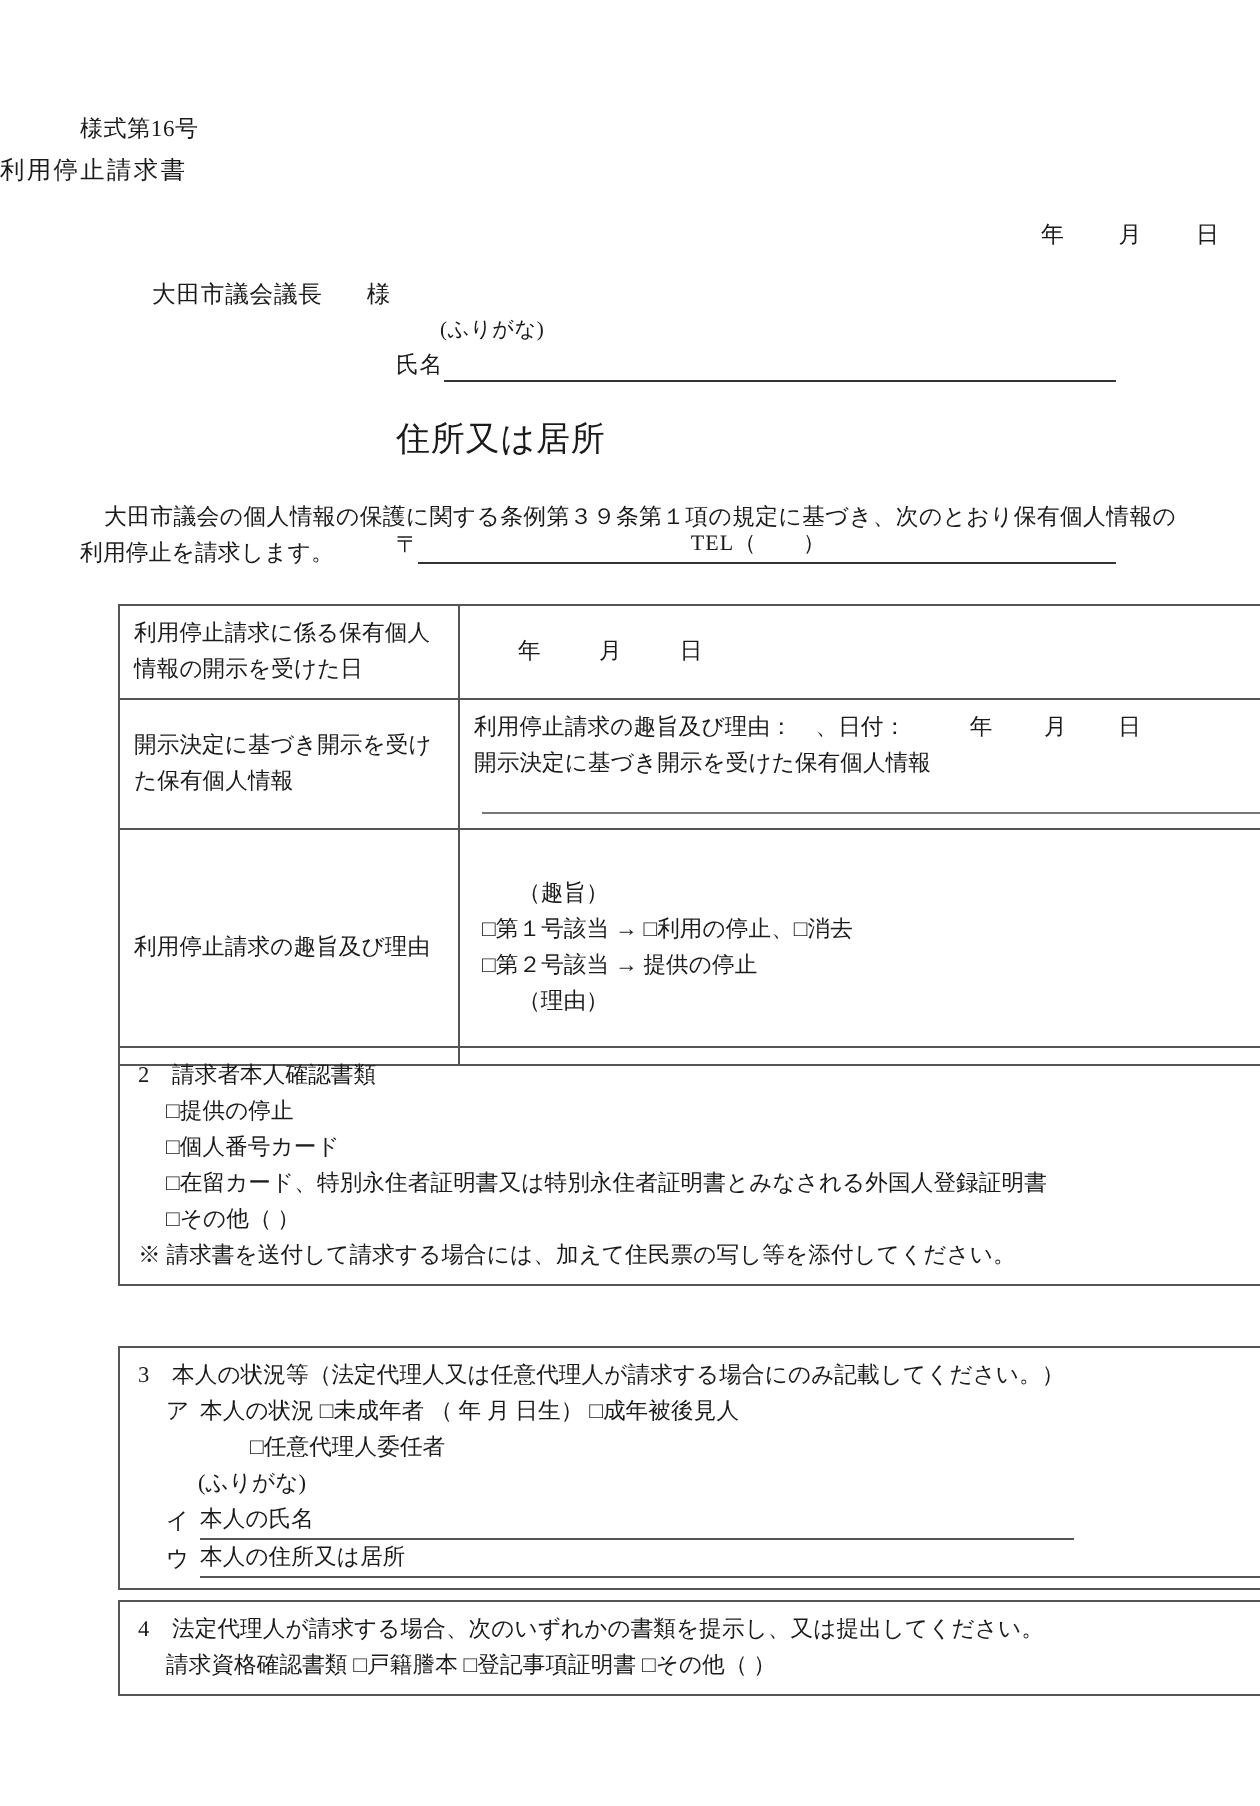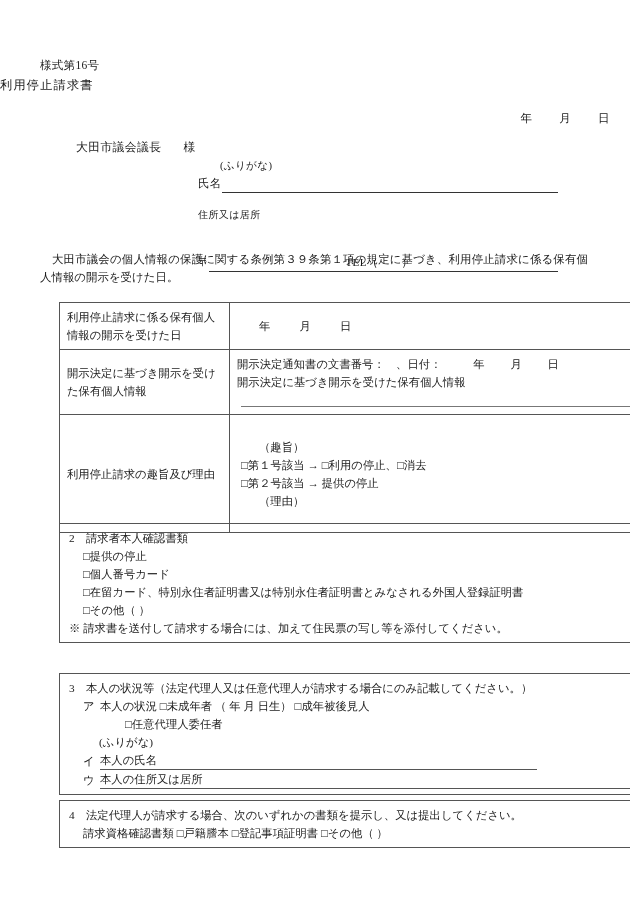--- a/index.html
+++ b/index.html
@@ -65,37 +65,37 @@
     top: 158px;
     width: 360px;
   }
   .furigana {
     padding-left: 22px;
     font-size: 10.6px;
     letter-spacing: .3px;
   }
   .field-row {
     display: flex;
-    align-items: flex-end;
+    align-items: center;
     margin-top: 1px;
   }
   .field-label {
     flex: 0 0 auto;
     font-size: 11.4px;
     letter-spacing: .4px;
     white-space: nowrap;
   }
   .rule {
     flex: 1 1 auto;
     border-bottom: 1px solid #333;
     height: 13px;
   }
   .addr-block { margin-top: 14px; }
   .addr-label {
-    font-size: 10px;
+    font-size: 17px;
     letter-spacing: .4px;
   }
   .postal-row {
     display: flex;
     align-items: flex-end;
   }
   .postal-mark {
     flex: 0 0 auto;
     font-size: 11.4px;
   }
@@ -214,42 +214,42 @@
       <div class="addr-label">住所又は居所</div>
       <div class="postal-row">
         <span class="postal-mark">〒</span>
         <span class="rule-seg-a"></span>
         <span class="tel-seg">TEL（　　）</span>
         <span class="rule-seg-b"></span>
       </div>
     </div>
   </div>
 
-  <div class="body-para">大田市議会の個人情報の保護に関する条例第３９条第１項の規定に基づき、利用停止請求に係る保有個人情報の開示を受けた日。</div>
+  <div class="body-para">大田市議会の個人情報の保護に関する条例第３９条第１項の規定に基づき、次のとおり保有個人情報の利用停止を請求します。</div>
 
   <table class="tbl tbl-main">
     <tbody>
       <tr class="row-h1">
         <td class="col-label">利用停止請求に係る保有個人情報の開示を受けた日</td>
         <td>
           <span class="date-inline">
             <span>年</span>
             <span class="gap"></span>
             <span>月</span>
             <span class="gap"></span>
             <span>日</span>
           </span>
         </td>
       </tr>
 
       <tr class="row-h2">
         <td class="col-label">開示決定に基づき開示を受けた保有個人情報</td>
         <td class="cell-top">
           <div class="line">
-            <span>開示決定通知書の文書番号：　、日付：</span>
+            <span>利用停止請求の趣旨及び理由：　、日付：</span>
             <span class="gap" style="display:inline-block;width:26px;"></span>
             <span>年</span>
             <span class="gap" style="display:inline-block;width:20px;"></span>
             <span>月</span>
             <span class="gap" style="display:inline-block;width:20px;"></span>
             <span>日</span>
           </div>
           <div>開示決定に基づき開示を受けた保有個人情報</div>
           <div class="underrule"></div>
         </td>

